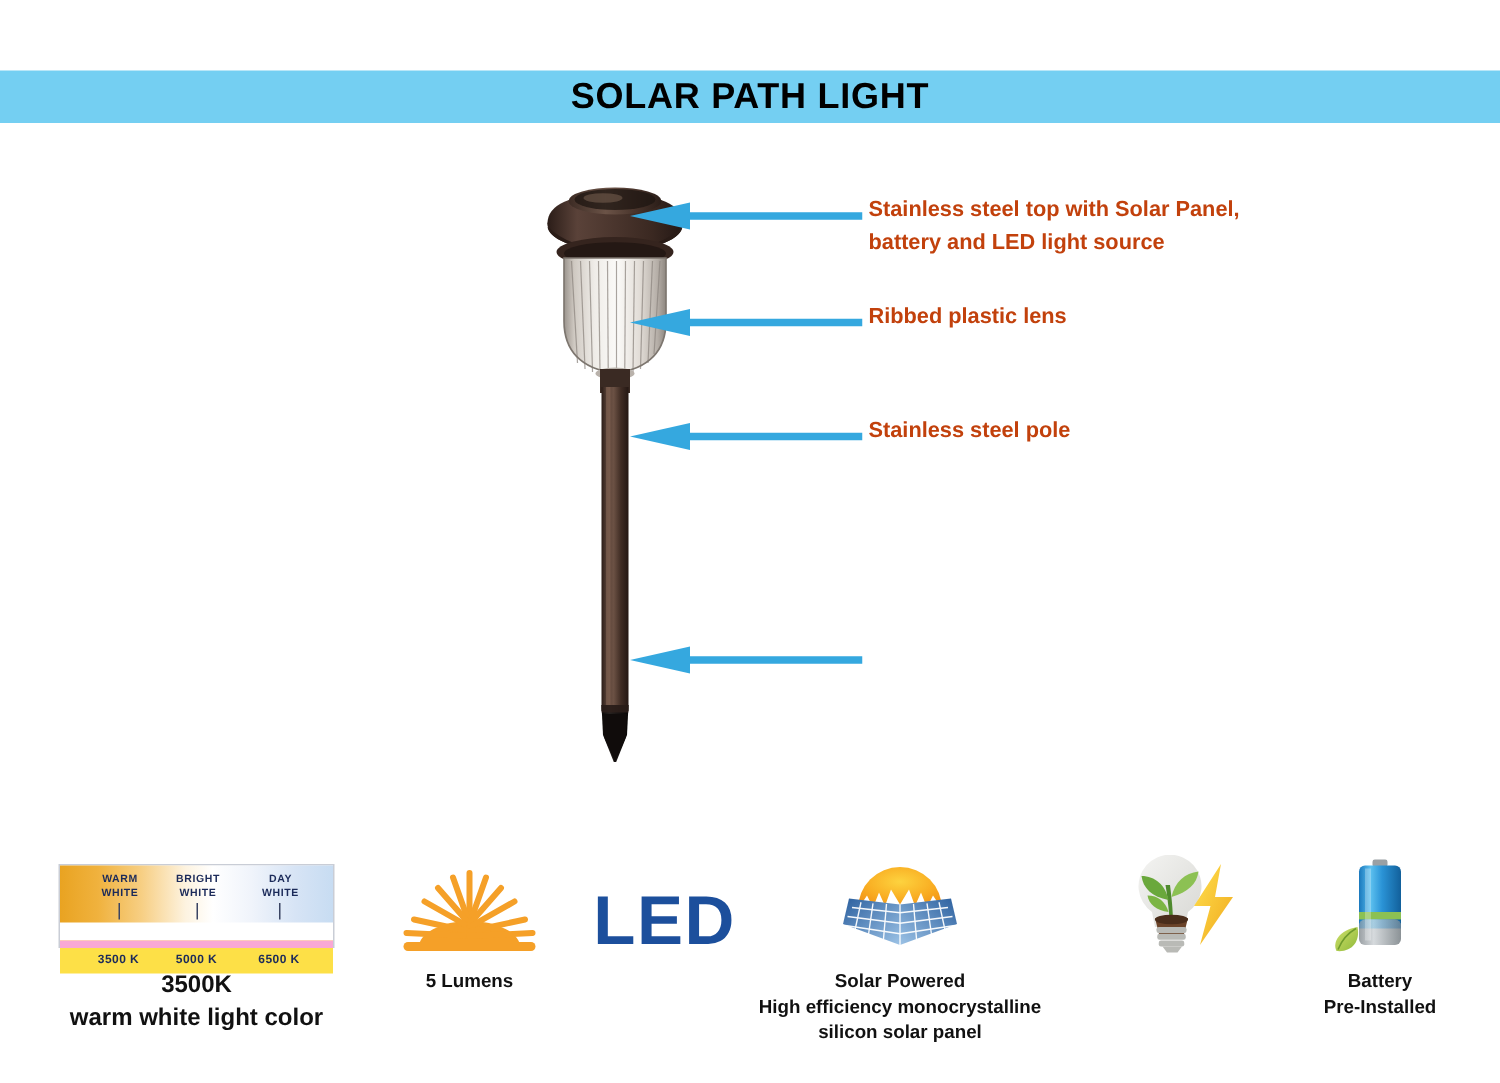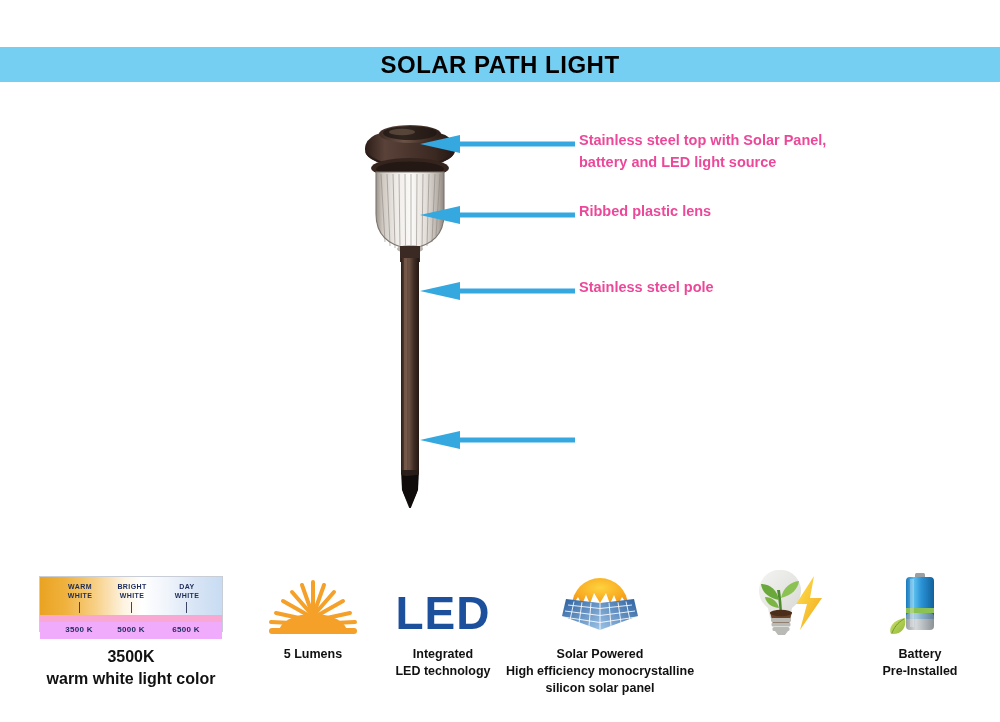--- a/index.html
+++ b/index.html
@@ -52,21 +52,21 @@
   }
   .callout-arrow {
     flex: 0 0 auto;
     width: 155px;
     height: 22px;
     position: relative;
   }
   .callout-text {
     font-size: 14.5px;
     font-weight: bold;
-    color: #ec4899;
+    color: #c2410c;
     line-height: 1.5;
     white-space: pre-line;
     margin-left: 4px;
     margin-top: -3px;
   }
 
   #callout-top    { left: 420px; top: 133px; }
   #callout-lens   { left: 420px; top: 204px; }
   #callout-pole   { left: 420px; top: 280px; }
   #callout-spike  { left: 420px; top: 429px; }
@@ -139,25 +139,25 @@
   }
   .kelvin-tick {
     position: absolute;
     top: 25px;
     width: 1px;
     height: 11px;
     background: #3a4463;
   }
   #kelvin-scale {
     position: absolute;
-    left: 0; top: 38px;
+    left: 0; top: 50px;
     width: 100%;
     height: 17px;
-    border-top: 7px solid #f9a8d4;
-    background: #f0abfc;
+    border-top: 5px solid #f9a8d4;
+    background: #fde047;
   }
   .kelvin-val {
     position: absolute;
     top: 3px;
     font-size: 8px;
     font-weight: bold;
     color: #1c2b5a;
     text-align: center;
     letter-spacing: 0.3px;
   }
@@ -340,22 +340,20 @@
         </g>
       </svg>
     </div>
     <div class="feature-caption">5 Lumens</div>
   </div>
 
   <div class="feature" id="feature-led">
     <div class="feature-icon">
       <div style="font-size:46px;font-weight:bold;color:#1c4f9c;letter-spacing:1px;line-height:1;font-family:'Liberation Sans',sans-serif;text-align:center;">LED</div>
     </div>
-    <div class="feature-caption">Integrated
-LED technology</div>
   </div>
 
   <div class="feature" id="feature-solar">
     <div class="feature-icon">
       <svg width="104" height="64" viewBox="0 0 104 64">
         <defs>
           <radialGradient id="sunG" cx="0.5" cy="0.35" r="0.75">
             <stop offset="0%" stop-color="#fdd33f"></stop>
             <stop offset="55%" stop-color="#f9ad22"></stop>
             <stop offset="100%" stop-color="#ef8b13"></stop>

